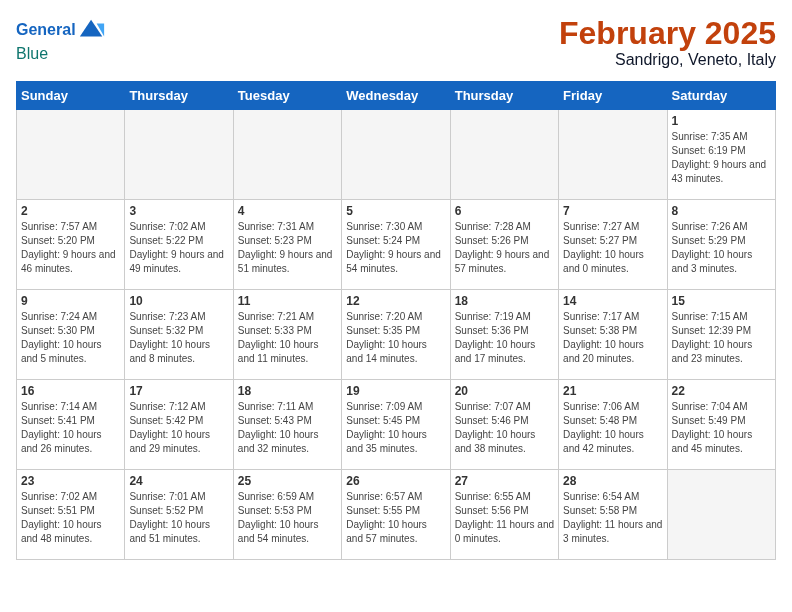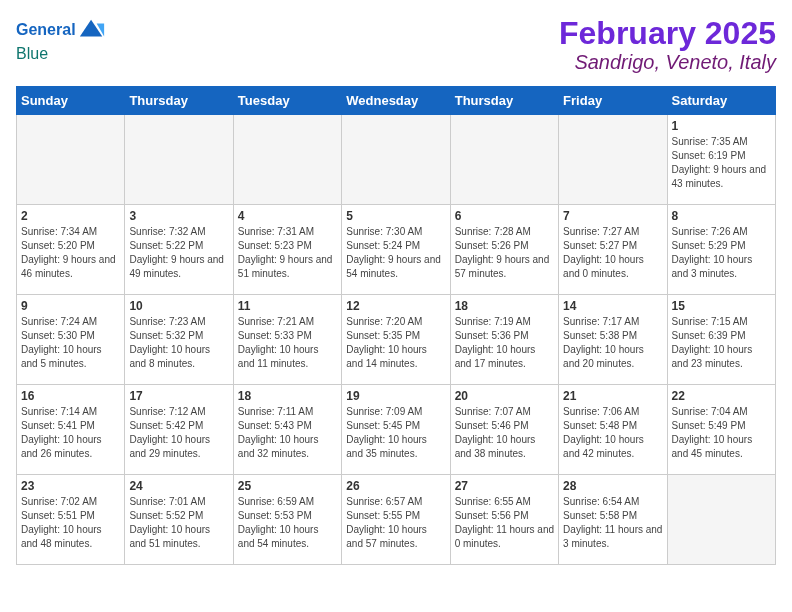--- a/index.html
+++ b/index.html
@@ -33,27 +33,26 @@
       width: 28px;
       height: 28px;
       margin-left: 2px;
     }
     .title-block {
       text-align: right;
     }
     .month-title {
       font-size: 32px;
       font-weight: bold;
-      color: #6d28d9;
+      color: #c2410c;
       line-height: 1.1;
     }
     .location {
-      font-size: 20px;
-      color: #701a75;
-      font-style: italic;
+      font-size: 16px;
+      color: #0f172a;
     }
     .calendar {
       width: 100%;
       border-collapse: collapse;
       border: 1px solid #ccc;
     }
     .calendar th {
       background-color: #1565c0;
       color: #fff;
       font-size: 13px;
@@ -137,27 +136,27 @@
         <td>
           <div class="day-number">1</div>
           <div class="day-info">Sunrise: 7:35 AM
 Sunset: 6:19 PM
 Daylight: 9 hours and 43 minutes.</div>
         </td>
       </tr>
       <tr>
         <td>
           <div class="day-number">2</div>
-          <div class="day-info">Sunrise: 7:34 AM
+          <div class="day-info">Sunrise: 7:57 AM
 Sunset: 5:20 PM
 Daylight: 9 hours and 46 minutes.</div>
         </td>
         <td>
           <div class="day-number">3</div>
-          <div class="day-info">Sunrise: 7:32 AM
+          <div class="day-info">Sunrise: 7:02 AM
 Sunset: 5:22 PM
 Daylight: 9 hours and 49 minutes.</div>
         </td>
         <td>
           <div class="day-number">4</div>
           <div class="day-info">Sunrise: 7:31 AM
 Sunset: 5:23 PM
 Daylight: 9 hours and 51 minutes.</div>
         </td>
         <td>
@@ -218,21 +217,21 @@
         </td>
         <td>
           <div class="day-number">14</div>
           <div class="day-info">Sunrise: 7:17 AM
 Sunset: 5:38 PM
 Daylight: 10 hours and 20 minutes.</div>
         </td>
         <td>
           <div class="day-number">15</div>
           <div class="day-info">Sunrise: 7:15 AM
-Sunset: 6:39 PM
+Sunset: 12:39 PM
 Daylight: 10 hours and 23 minutes.</div>
         </td>
       </tr>
       <tr>
         <td>
           <div class="day-number">16</div>
           <div class="day-info">Sunrise: 7:14 AM
 Sunset: 5:41 PM
 Daylight: 10 hours and 26 minutes.</div>
         </td>

